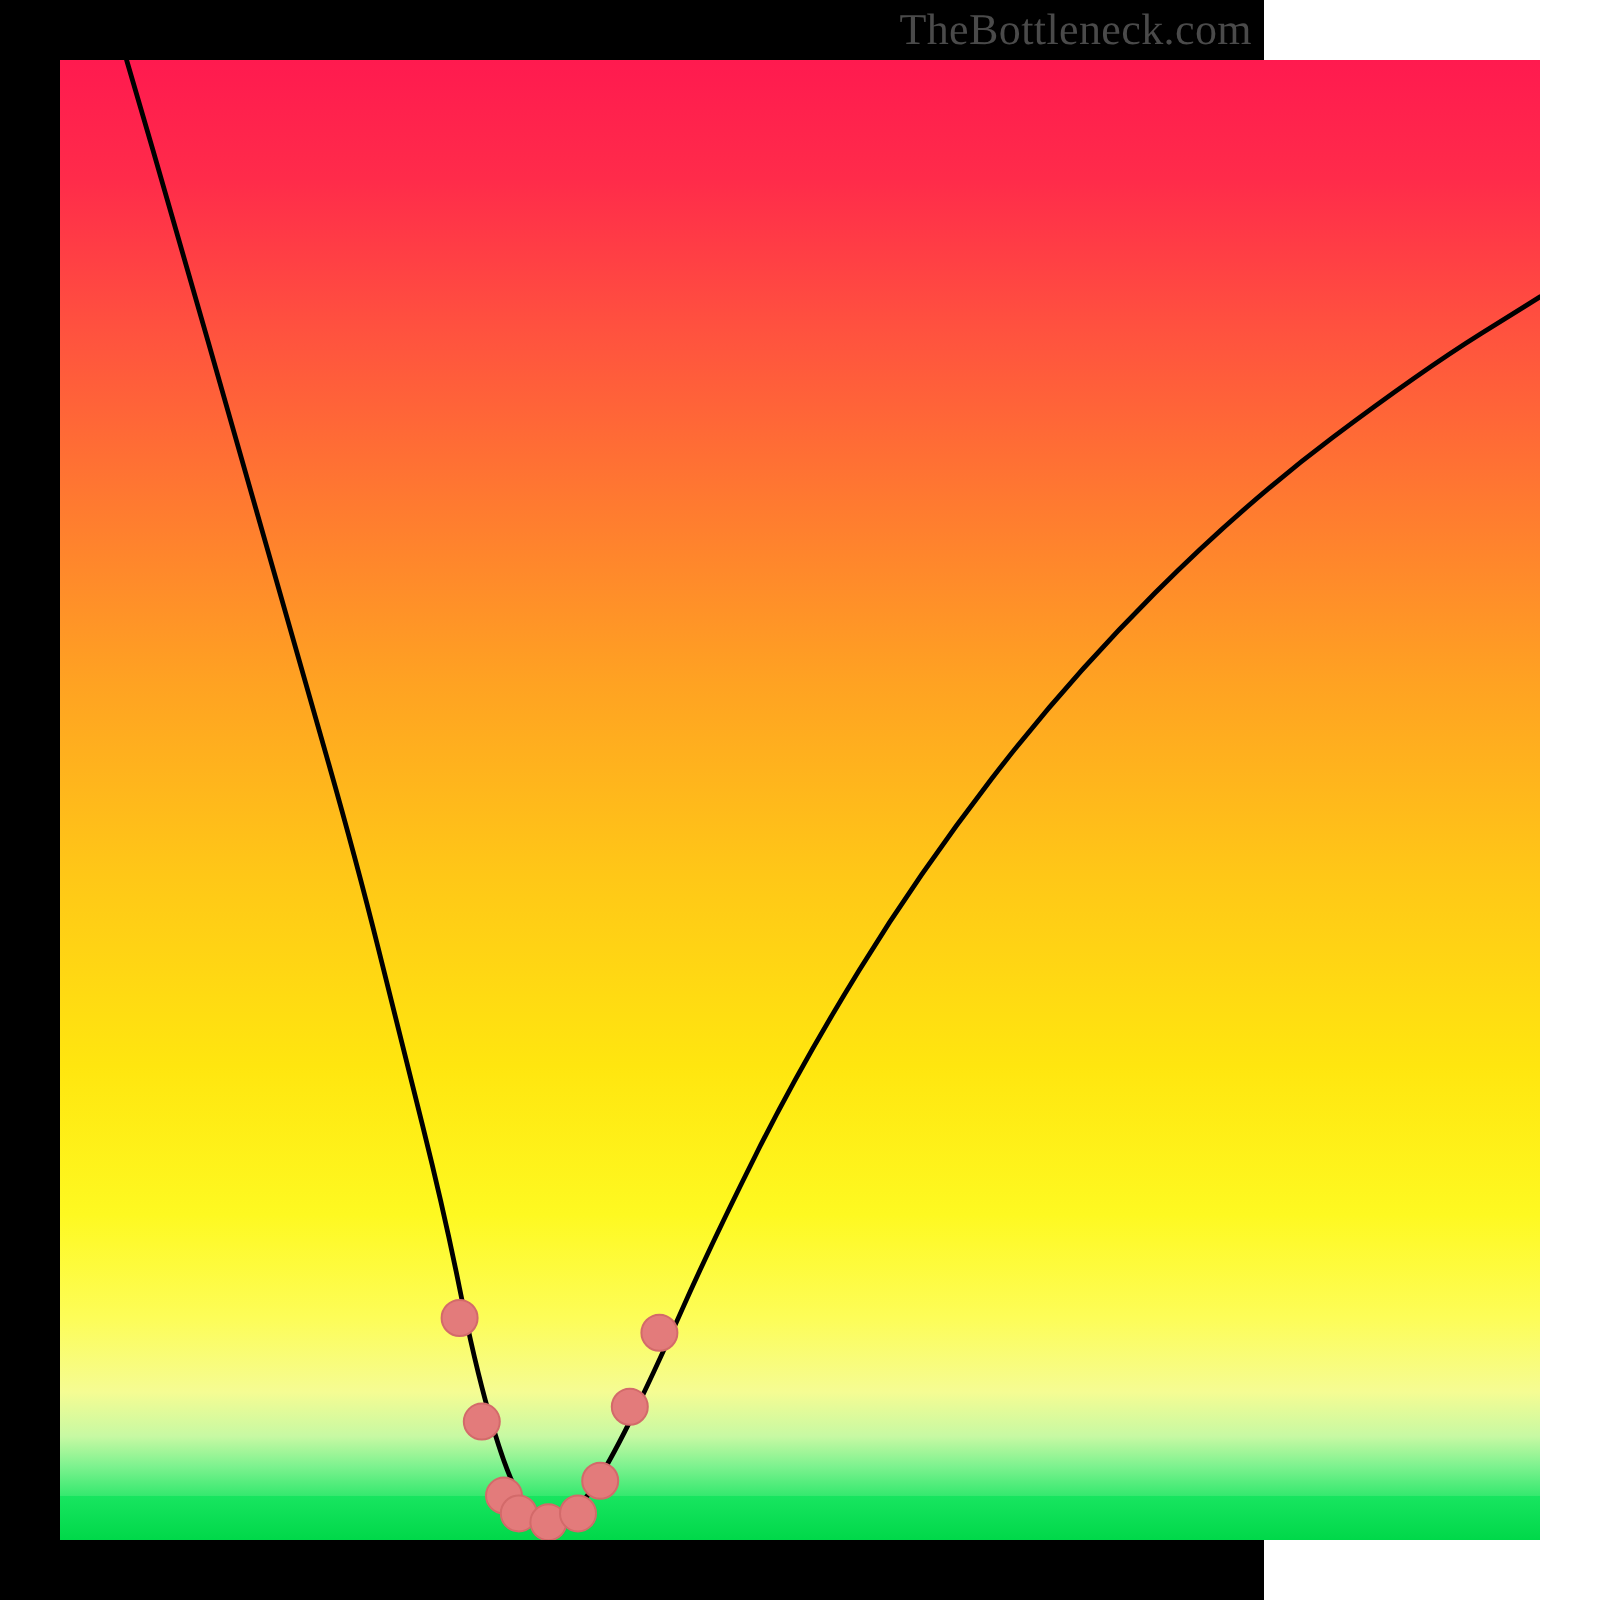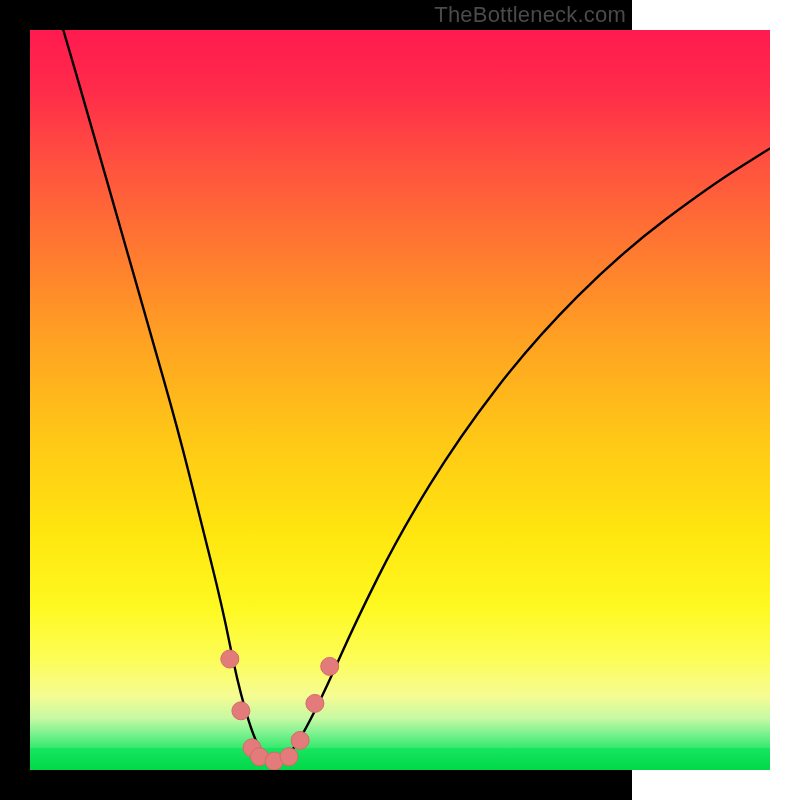--- a/index.html
+++ b/index.html
@@ -8,20 +8,21 @@
     width: 800px;
     height: 800px;
     overflow: hidden;
     font-family: Arial, Helvetica, sans-serif;
   }
   .canvas {
     position: relative;
     width: 632px;
     height: 800px;
     background: #000;
+    font-family: Liberation Serif, serif;
   }
   .plot-area {
     position: absolute;
     left: 30px;
     top: 30px;
     width: 740px;
     height: 740px;
     background: linear-gradient(to bottom,
       #ff1a4f 0%,
       #ff2b4a 8%,

